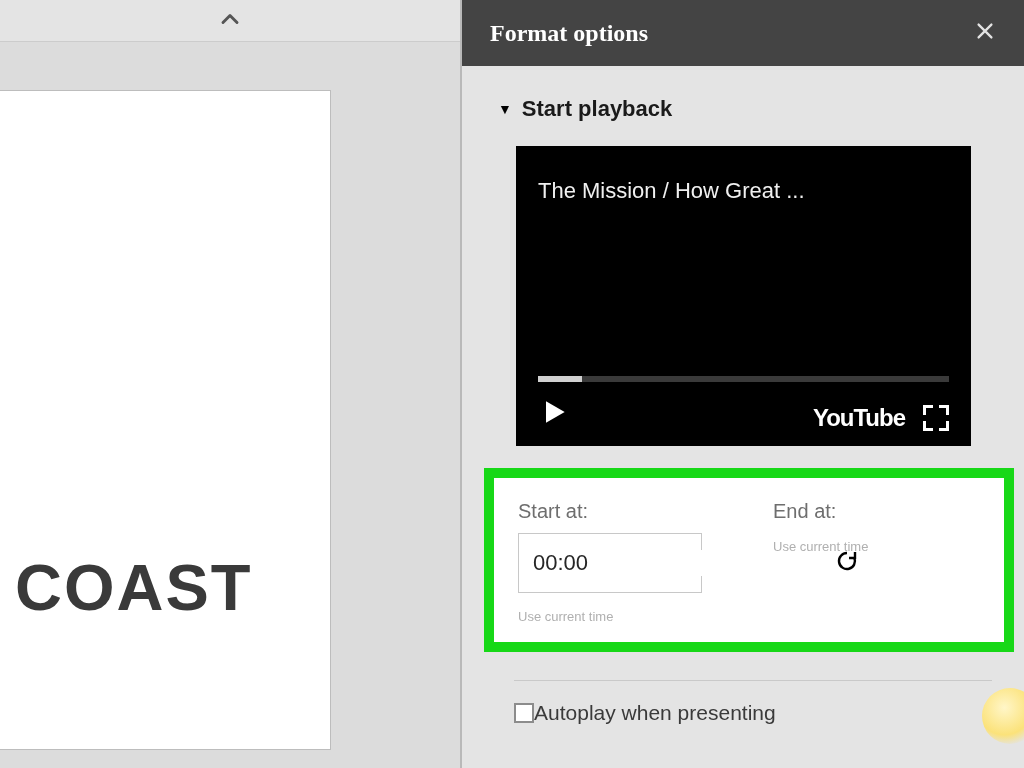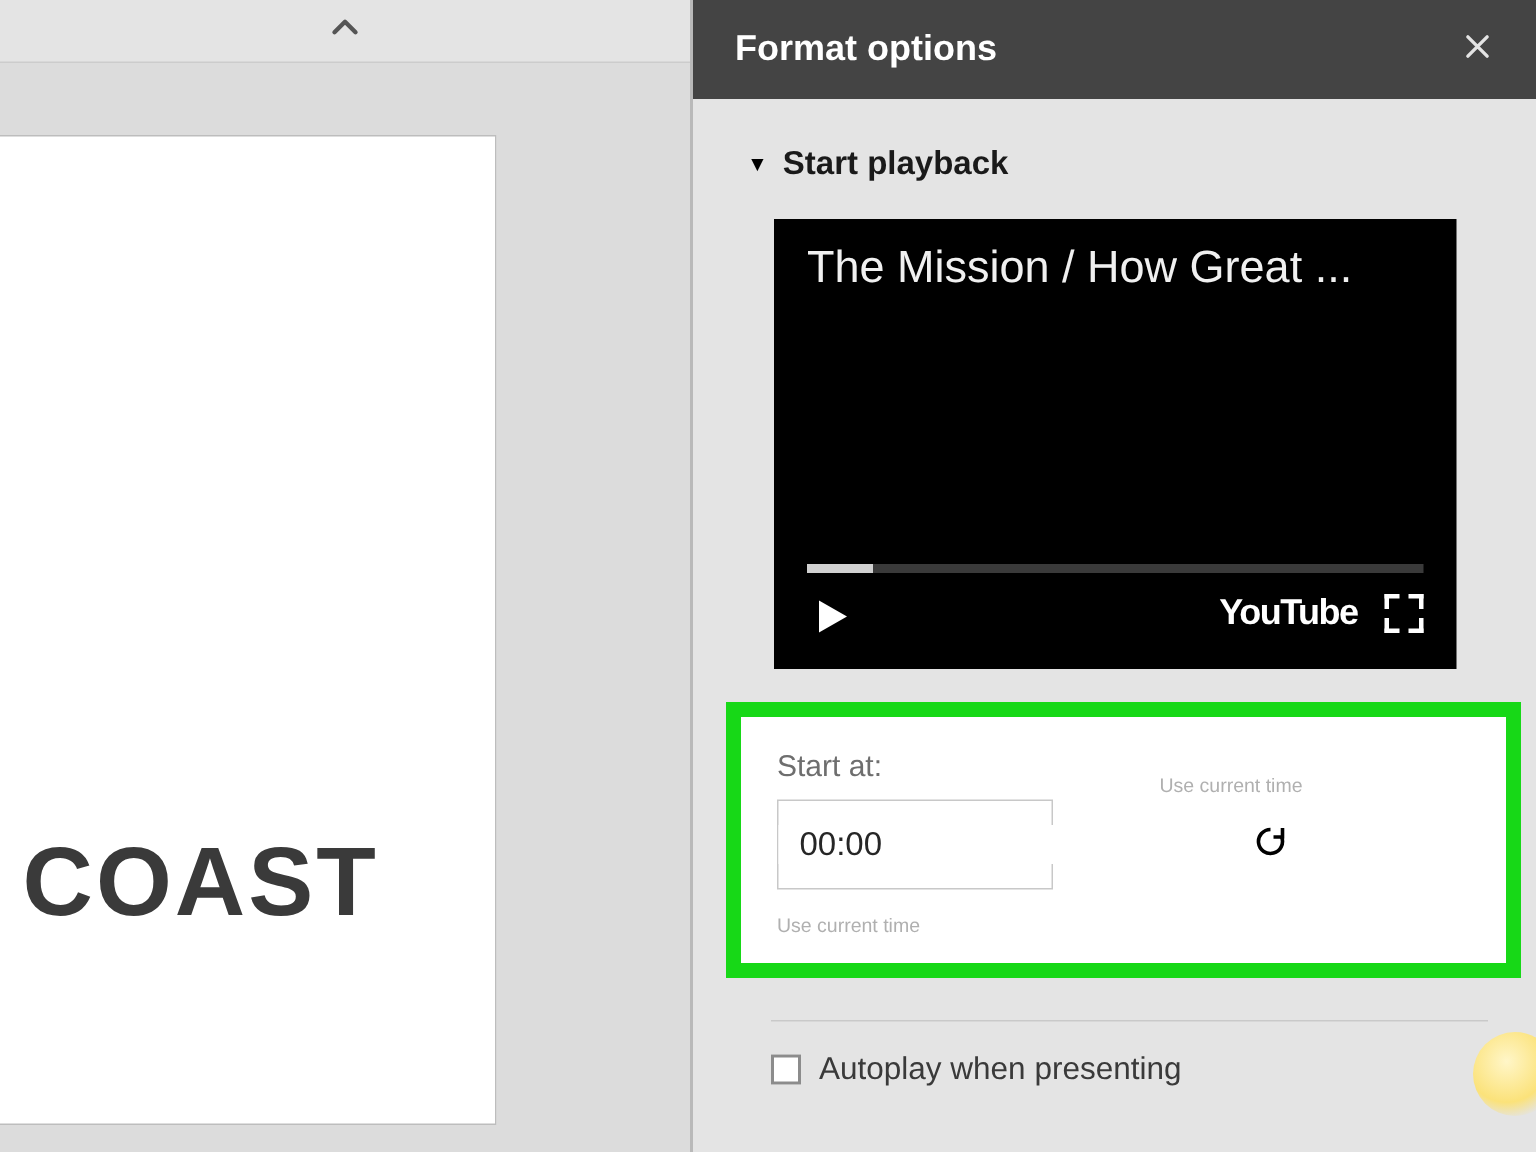--- a/index.html
+++ b/index.html
@@ -11,36 +11,36 @@
   .editor-area { width: 460px; height: 100%; background: #dcdcdc; position: relative; }
   .collapse-bar { position: absolute; top: 0; left: 0; right: 0; height: 42px; background: #e4e4e4; display: flex; align-items: center; justify-content: center; border-bottom: 1px solid #ccc; }
   .collapse-bar svg { width: 28px; height: 28px; }
   
   .slide { position: absolute; top: 90px; left: -4px; width: 335px; height: 660px; background: #ffffff; border: 1px solid #bdbdbd; padding: 18px; }
   .slide-title { position: absolute; left: 18px; top: 456px; font-size: 65px; font-weight: 700; color: #3a3a3a; letter-spacing: 2px; line-height: 1.25; font-family: Arial, sans-serif; }
   
   
   .panel { flex: 1; height: 100%; background: #e4e4e4; border-left: 2px solid #b9b9b9; display: flex; flex-direction: column; }
   
-  .panel-header { height: 66px; background: #444444; display: flex; align-items: center; padding: 0 28px; justify-content: space-between; }
+  .panel-header { height: 66px; background: #444444; display: flex; align-items: center; padding: 0 28px; justify-content: space-between; font-family: Liberation Serif, serif; }
   .panel-header-title { color: #ffffff; font-size: 24px; font-weight: 600; }
   .panel-header .close svg { width: 22px; height: 22px; }
   
   .section { padding: 30px 28px 10px 36px; }
   .section-header { display: flex; align-items: center; gap: 10px; margin-bottom: 24px; }
   .section-header .tri { font-size: 14px; color: #000; }
   .section-title { font-size: 22px; font-weight: 700; color: #1a1a1a; }
   
   
   .video-wrap { margin-left: 18px; }
   .video { width: 455px; height: 300px; background: #000000; position: relative; }
-  .video-title { position: absolute; top: 16px; left: 22px; right: 22px; color: #f0f0f0; font-size: 30px; font-weight: 400; white-space: nowrap; overflow: hidden; }
+  .video-title { position: absolute; top: 32px; left: 22px; right: 22px; color: #f0f0f0; font-size: 22px; font-weight: 400; white-space: nowrap; overflow: hidden; }
   .video-progress-track { position: absolute; bottom: 64px; left: 22px; right: 22px; height: 6px; background: #3a3a3a; }
   .video-progress-fill { width: 44px; height: 100%; background: #d0d0d0; }
-  .video-controls { position: absolute; bottom: 14px; left: 22px; right: 22px; display: flex; align-items: flex-start; justify-content: space-between; }
+  .video-controls { position: absolute; bottom: 14px; left: 22px; right: 22px; display: flex; align-items: flex-end; justify-content: space-between; }
   .play-btn svg { width: 32px; height: 32px; }
   .right-controls { display: flex; align-items: center; gap: 18px; }
   .yt-logo { color: #ffffff; font-size: 24px; font-weight: 700; letter-spacing: -1px; }
   .fullscreen-btn { width: 26px; height: 26px; position: relative; }
   .fullscreen-btn span { position: absolute; width: 10px; height: 10px; border: 3px solid #ffffff; }
   .fullscreen-btn .c1 { top: 0; left: 0; border-right: none; border-bottom: none; }
   .fullscreen-btn .c2 { top: 0; right: 0; border-left: none; border-bottom: none; }
   .fullscreen-btn .c3 { bottom: 0; left: 0; border-right: none; border-top: none; }
   .fullscreen-btn .c4 { bottom: 0; right: 0; border-left: none; border-top: none; }
   
@@ -51,21 +51,21 @@
   .time-input-row { display: flex; align-items: center; border: 1px solid #c8c8c8; height: 60px; width: 184px; }
   .time-input { flex: 1; border: none; outline: none; font-size: 22px; padding: 0 14px; color: #262626; font-family: inherit; }
   .reset-btn { width: 44px; height: 100%; display: flex; align-items: center; justify-content: center; }
   .reset-btn svg { width: 24px; height: 24px; }
   .hint { color: #b0b0b0; font-size: 13px; margin-top: 16px; }
   
   
   .divider { margin: 12px 32px 20px 52px; height: 1px; background: #c9c9c9; }
   
   
-  .autoplay-row { display: flex; align-items: center; gap: 12px; padding: 0 32px 0 52px; }
+  .autoplay-row { display: flex; align-items: center; padding: 0 32px 0 52px; }
   .checkbox { width: 20px; height: 20px; border: 2px solid #8c8c8c; background: #fff; display: inline-block; }
   .autoplay-label { font-size: 21px; color: #3a3a3a; }
   
   .glow-circle { position: absolute; right: -14px; bottom: 24px; width: 56px; height: 56px; border-radius: 50%; background: radial-gradient(circle at 40% 35%, #fff6c8 0%, #fbe27a 55%, rgba(251,226,122,0) 78%); }
   
   .cursor-hint { cursor: pointer; }
 </style>
 </head>
 <body>
 
@@ -142,20 +142,21 @@
               <svg viewBox="0 0 24 24">
                   <path d="M12 4a8 8 0 1 0 7.4 5" fill="none" stroke="#000" stroke-width="2.4"></path>
                   <path d="M20 3v6h-6" fill="none" stroke="#000" stroke-width="2.4"></path>
                 </svg>
             </span>
           </div>
         </div>
         <div class="hint cursor-hint">Use current time</div>
       </div>
       <div class="time-col">
+        <div class="time-label">End at:</div>
         <div class="hint cursor-hint">Use current time</div>
       </div>
     </div>
 
     <div class="divider"></div>
 
     <div class="autoplay-row">
       <span class="checkbox cursor-hint"></span>
       <span class="autoplay-label">Autoplay when presenting</span>
     </div>

